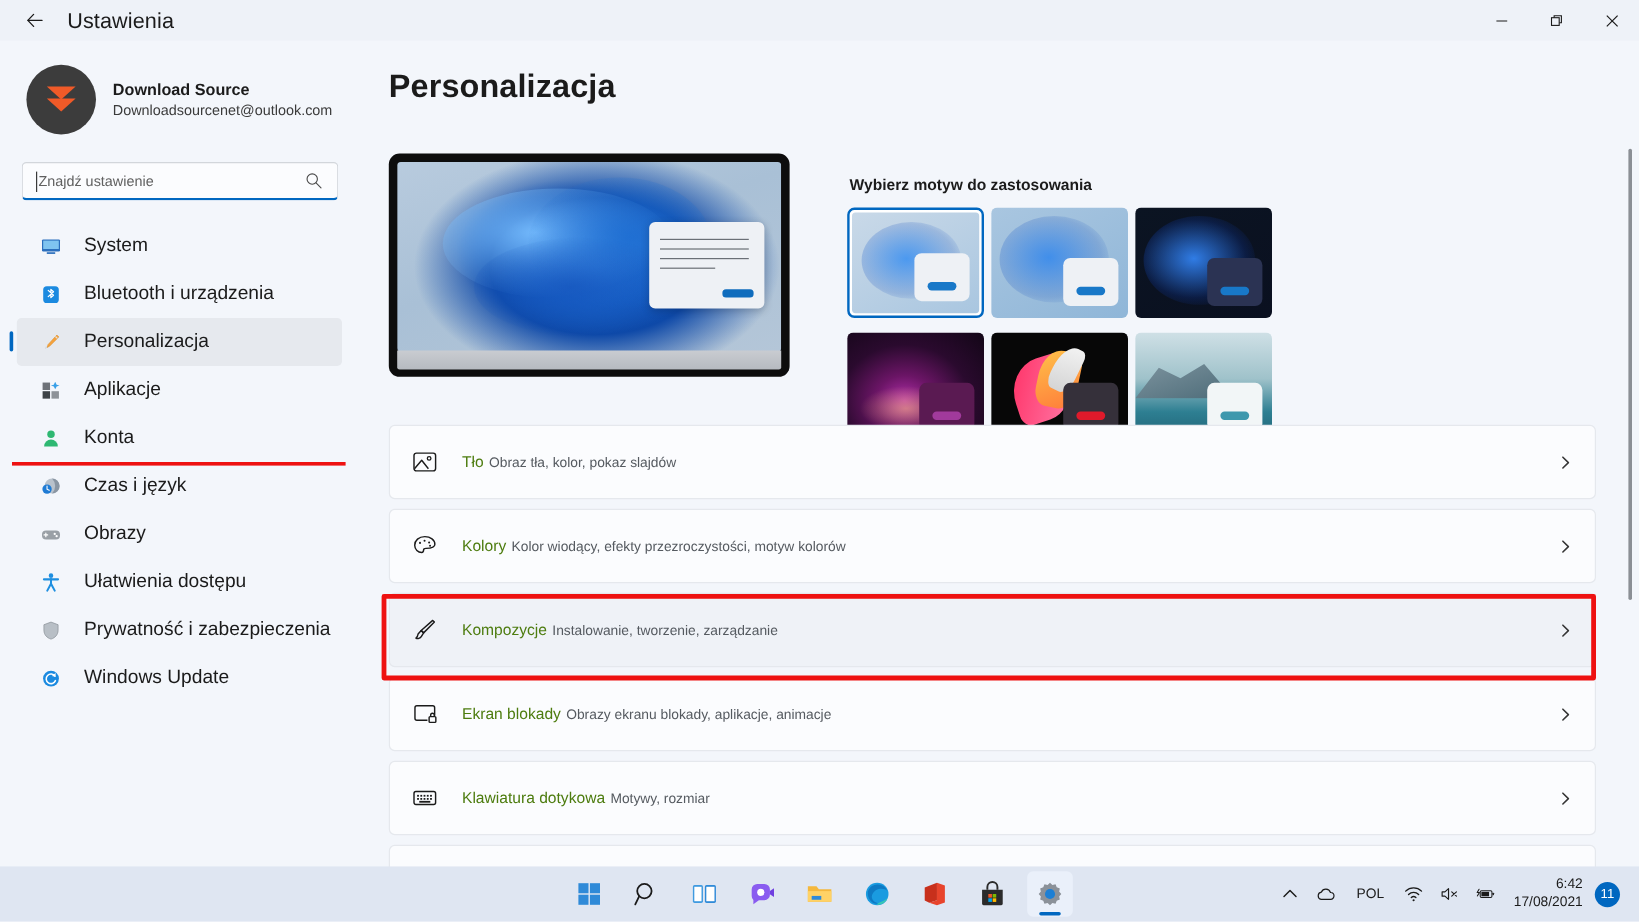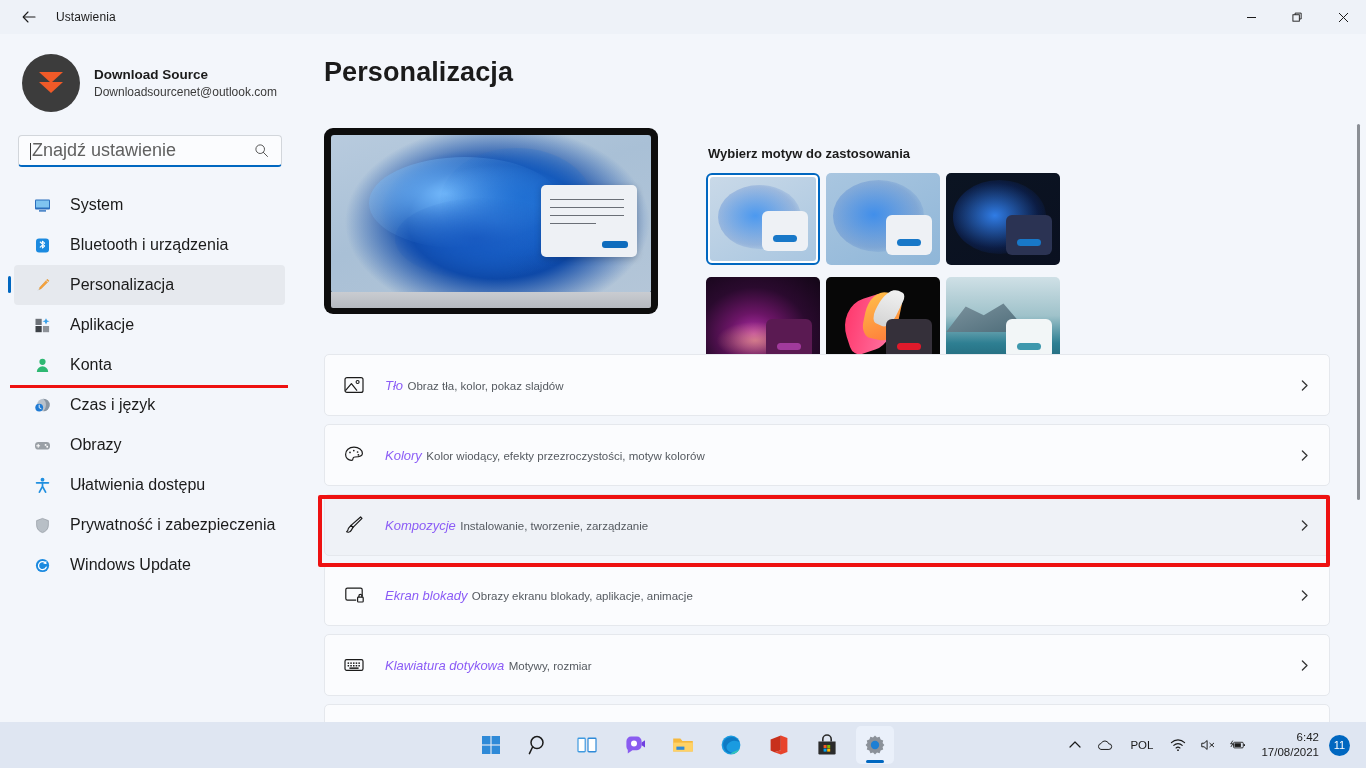--- a/index.html
+++ b/index.html
@@ -23,21 +23,21 @@
     background: #eef2f8;
   }
   .back-btn {
     width: 34px; height: 30px; margin-left: 12px;
     display: flex; align-items: center; justify-content: center;
     border-radius: 4px;
   }
   .back-btn svg { width: 16px; height: 16px; }
   .tb-title {
     margin-left: 10px;
-    font-size: 12px; color: #1b1b1b;
+    font-size: 18px; color: #1b1b1b;
     letter-spacing: .1px;
   }
   .win-controls {
     margin-left: auto; display: flex; height: 34px;
   }
   .wc {
     width: 46px; height: 34px;
     display: flex; align-items: center; justify-content: center;
   }
   .wc svg { width: 11px; height: 11px; }
@@ -78,21 +78,21 @@
     display: flex; align-items: center;
     position: relative;
   }
   .search-caret {
     position: absolute; left: 11px; top: 7px;
     width: 1px; height: 17px; background: #3a3a3a;
   }
   .search-input {
     border: none; outline: none; background: transparent;
     font-family: "Liberation Sans", sans-serif;
-    font-size: 18px; color: #5d5d5d;
+    font-size: 12px; color: #5d5d5d;
     margin-left: 13px; width: 205px;
   }
   .search-input::placeholder { color: #606060; }
   .search-ico { margin-left: auto; margin-right: 12px; display: flex; }
   .search-ico svg { width: 15px; height: 15px; }
 
   .navlist { margin-top: 18px; position: relative; }
   .navitem {
     position: relative;
     height: 40px; margin: 0 15px 0 14px;
@@ -230,21 +230,21 @@
     position: relative;
   }
   .card.hl { background: #eff2f7; }
   .card-ico {
     width: 30px; height: 30px; flex-shrink: 0;
     display: flex; align-items: center; justify-content: center;
     color: #1b1b1b;
   }
   .card-ico svg { width: 22px; height: 22px; }
   .card-text { margin-left: 16px; }
-  .card-title { font-size: 13px; color: #8b5cf6; line-height: 19px; font-style: italic; }
+  .card-title { font-size: 13px; color: #4d7c0f; line-height: 19px; }
   .card-sub { font-size: 11.5px; color: #555a60; line-height: 17px; }
   .chev { margin-left: auto; color: #353535; display: flex; }
   .chev svg { width: 13px; height: 13px; }
 
   .redbox {
     position: absolute; left: 318px; top: 495px;
     width: 1012px; height: 72px;
     border: 4px solid #ee1111;
     border-radius: 2px;
     pointer-events: none;

